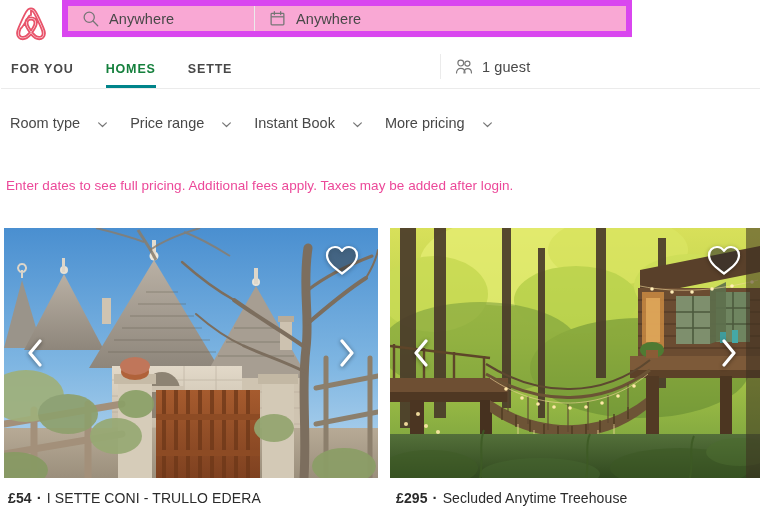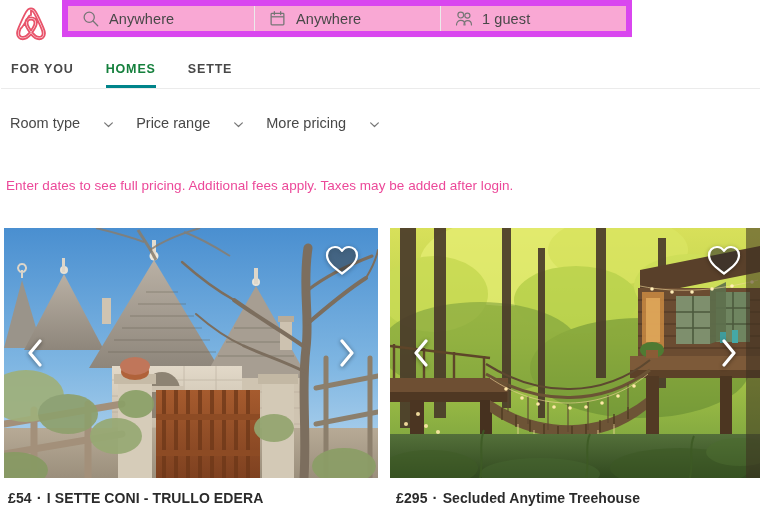--- a/index.html
+++ b/index.html
@@ -18,21 +18,21 @@
     display:flex; align-items:center; justify-content:center;
   }
   .searchbar {
     position:absolute; left:62px; top:0px; width:570px; height:37px;
     border:6px solid #d946ef; background:#f9a8d4; display:flex;
     box-shadow: 0 1px 1px rgba(0,0,0,0.02);
   }
   .sb-seg { display:flex; align-items:center; height:100%; padding:0 14px; gap:10px; }
   .sb-seg.loc { width:190px; }
   .sb-seg.date { width:190px; border-left:1px solid #ebebeb; }
-  .sb-seg.guests { width:190px; border-left:1px solid #ebebeb; }
+  .sb-seg.guests { width:190px; border-left:1px solid #ebebeb;margin-top:48px; }
   .sb-ico { width:17px; height:17px; flex:0 0 auto; display:block; color:#767676; }
   .sb-txt { font-size:14.5px; color:#484848; letter-spacing:0.1px; white-space:nowrap; }
 
   
   .navtabs {
     position:absolute; left:1px; top:50px; width:760px; height:39px;
     display:flex; align-items:flex-start; border-bottom:1px solid #ebebeb;
     padding-left:6px;
   }
   .tab {
@@ -46,21 +46,21 @@
     content:""; position:absolute; left:16px; right:16px; bottom:0;
     height:3px; background:#00848a;
   }
 
   
   .filters {
     position:absolute; left:0; top:100px; width:760px; height:45px;
     display:flex; align-items:center; padding-left:6px; gap:6px;
   }
   .filter {
-    display:flex; align-items:center; gap:23px; padding:6px 12px 6px 4px;
+    display:flex; align-items:center; gap:17px; padding:6px 12px 6px 4px;
     font-size:14.5px; color:#484848; cursor:pointer; white-space:nowrap;
   }
   .chev { width:11px; height:11px; display:block; color:#767676; flex:0 0 auto; }
 
   
   .notice {
     position:absolute; left:6px; top:178px; font-size:13.5px;
     color:#ec4899; letter-spacing:0.05px; white-space:nowrap;
   }
 
@@ -90,21 +90,21 @@
   .navarrow svg { position:static; width:20px; height:30px; filter: drop-shadow(0 1px 2px rgba(0,0,0,.45)); }
 
   .caption {
     margin-top:12px; display:flex; align-items:center; gap:5px;
     font-size:14px; font-weight:700; color:#2b2b2b; letter-spacing:0.1px;
     white-space:nowrap; padding-left:4px;
   }
   .card.c1 .caption { padding-left:6px; }
   .price { font-weight:700; }
   .dot { font-weight:700; font-size:15px; line-height:1; position:relative; top:-1px; }
-  .title { font-weight:700; }
+  .title { font-weight:400; }
 </style>
 </head>
 <body>
 
 <div id="app">
 
   <div class="header">
 
     <div class="logo">
       <svg viewBox="0 0 32 34" width="34" height="36" aria-hidden="true">
@@ -177,20 +177,28 @@
 
     <div class="filter">
       <span>Price range</span>
       <span class="chev">
         <svg viewBox="0 0 12 12" width="11" height="11">
             <path d="M1.8 4.2 6 8.2l4.2-4" fill="none" stroke="#767676" stroke-width="1.3" stroke-linecap="round" stroke-linejoin="round"></path>
           </svg>
       </span>
     </div>
 
+    <div class="filter">
+      <span>Instant Book</span>
+      <span class="chev">
+        <svg viewBox="0 0 12 12" width="11" height="11">
+            <path d="M1.8 4.2 6 8.2l4.2-4" fill="none" stroke="#767676" stroke-width="1.3" stroke-linecap="round" stroke-linejoin="round"></path>
+          </svg>
+      </span>
+    </div>
 
     <div class="filter">
       <span>More pricing</span>
       <span class="chev">
         <svg viewBox="0 0 12 12" width="11" height="11">
             <path d="M1.8 4.2 6 8.2l4.2-4" fill="none" stroke="#767676" stroke-width="1.3" stroke-linecap="round" stroke-linejoin="round"></path>
           </svg>
       </span>
     </div>
 

